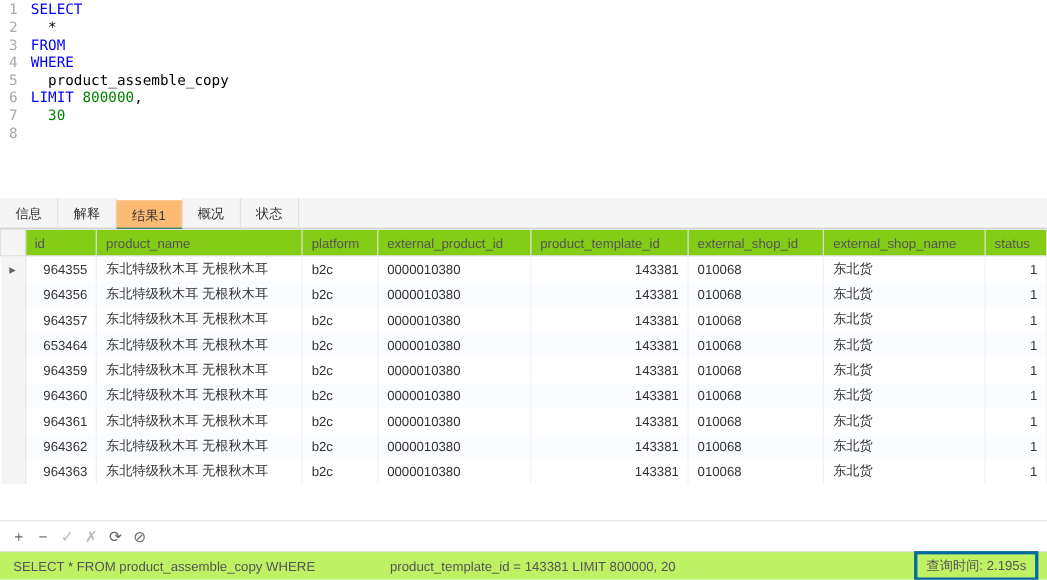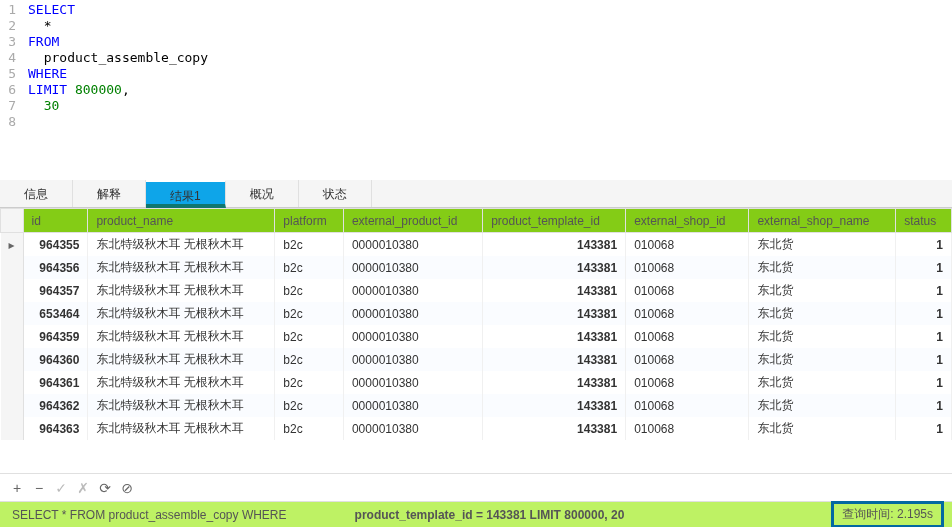--- a/index.html
+++ b/index.html
@@ -10,40 +10,40 @@
 .gutter { background: #fff; color: #aaa; text-align: right; padding: 2px 8px 2px 4px; user-select: none; min-width: 24px; }
 .gutter div { height: 16px; line-height: 16px; }
 .code { padding: 2px 4px; position: relative; }
 .code div { height: 16px; line-height: 16px; white-space: pre; }
 .kw { color: #0000ff; text-align: right; }
 .num { color: #008000; }
 .ident { color: #000; }
 
 
 .tabs { display: flex; background: #f5f5f5; border-bottom: 1px solid #ccc; height: 28px; align-items: stretch; }
-.tab { padding: 6px 24px; border-right: 1px solid #e0e0e0; cursor: pointer; color: #333; }
-.tab.active { background: #0ea5e9; border-top: 2px solid #fff; border-bottom: 4px solid #0f766e; margin-bottom: -1px; }
+.tab { padding: 6px 14px; border-right: 1px solid #e0e0e0; cursor: pointer; color: #333; }
+.tab.active { background: #fdba74; border-top: 2px solid #fff; border-bottom: 1px solid #0f766e; margin-bottom: -1px; }
 
 
 .table-wrap { overflow: auto; }
 table { border-collapse: collapse; width: 100%; }
 th { text-align: left; font-weight: normal; padding: 4px 8px; border: 1px solid #e0e0e0; background: #84cc16; color: #555; height: 24px; white-space: nowrap; }
 td { padding: 3px 8px; border-right: 1px solid #f0f0f0; height: 22px; white-space: nowrap; }
 tr.data:nth-child(even) td { background: #fafcff; }
 tr.data:nth-child(odd) td { background: #fff; }
 .rowptr { width: 14px; text-align: center; color: #666; border-right: 1px solid #e0e0e0; background:#f5f5f5 !important; }
-.num-col { text-align: right; font-weight: bold; }
+.num-col { text-align: right; }
 
 
 .bottom { position: absolute; bottom: 0; left: 0; right: 0; }
 .toolbar { display: flex; align-items: center; gap: 4px; padding: 4px 8px; border-top: 1px solid #e0e0e0; background: #fff; height: 28px; }
 .tbtn { width: 18px; height: 18px; display: inline-flex; align-items: center; justify-content: center; color: #666; cursor: pointer; font-size: 14px; }
 .statusbar { display: flex; align-items: center; border-top: 1px solid #e0e0e0; background: #bef264; height: 26px; font-size: 12px; color: #555; padding: 0 4px; }
 .sb-sql { flex: 0 0 auto; padding: 0 8px; }
-.sb-mid { flex: 1 1 auto; padding-left: 60px; position: relative; font-weight: bold; }
+.sb-mid { flex: 1 1 auto; padding-left: 60px; position: relative; }
 .sb-time { border: 3px solid #0369a1; padding: 2px 8px; margin-right: 4px; white-space: nowrap; }
 .watermark { position: absolute; right: 60px; bottom: 18px; font-size: 18px; color: rgba(90,90,90,.35); font-weight: bold; font-style: italic; pointer-events: none; display:flex; align-items:center; gap:6px;}
 .watermark .wm-icon { width:22px; height:22px; border-radius:50%; background: rgba(90,90,90,.25); display:inline-flex; align-items:center; justify-content:center; font-style:normal;}
 </style>
 </head>
 <body>
 
 <div class="editor">
   <div class="gutter" id="gutter">
       <div>1</div>
@@ -52,22 +52,22 @@
       <div>4</div>
       <div>5</div>
       <div>6</div>
       <div>7</div>
       <div>8</div>
     </div>
   <div class="code" id="code">
       <div><span class="kw">SELECT</span></div>
       <div><span class="ident">  *</span></div>
       <div><span class="kw">FROM</span></div>
+      <div><span class="kw">WHERE</span></div>
       <div><span class="ident">  product_assemble_copy</span></div>
-      <div><span class="kw">WHERE</span></div>
       <div><span class="kw">LIMIT </span><span class="num">800000</span><span class="ident">,</span></div>
       <div><span class="num">  30</span></div>
     </div>
 </div>
 
 <div class="tabs" id="tabs">
     <div class="tab">信息</div>
     <div class="tab">解释</div>
     <div class="tab active">结果1</div>
     <div class="tab">概况</div>

